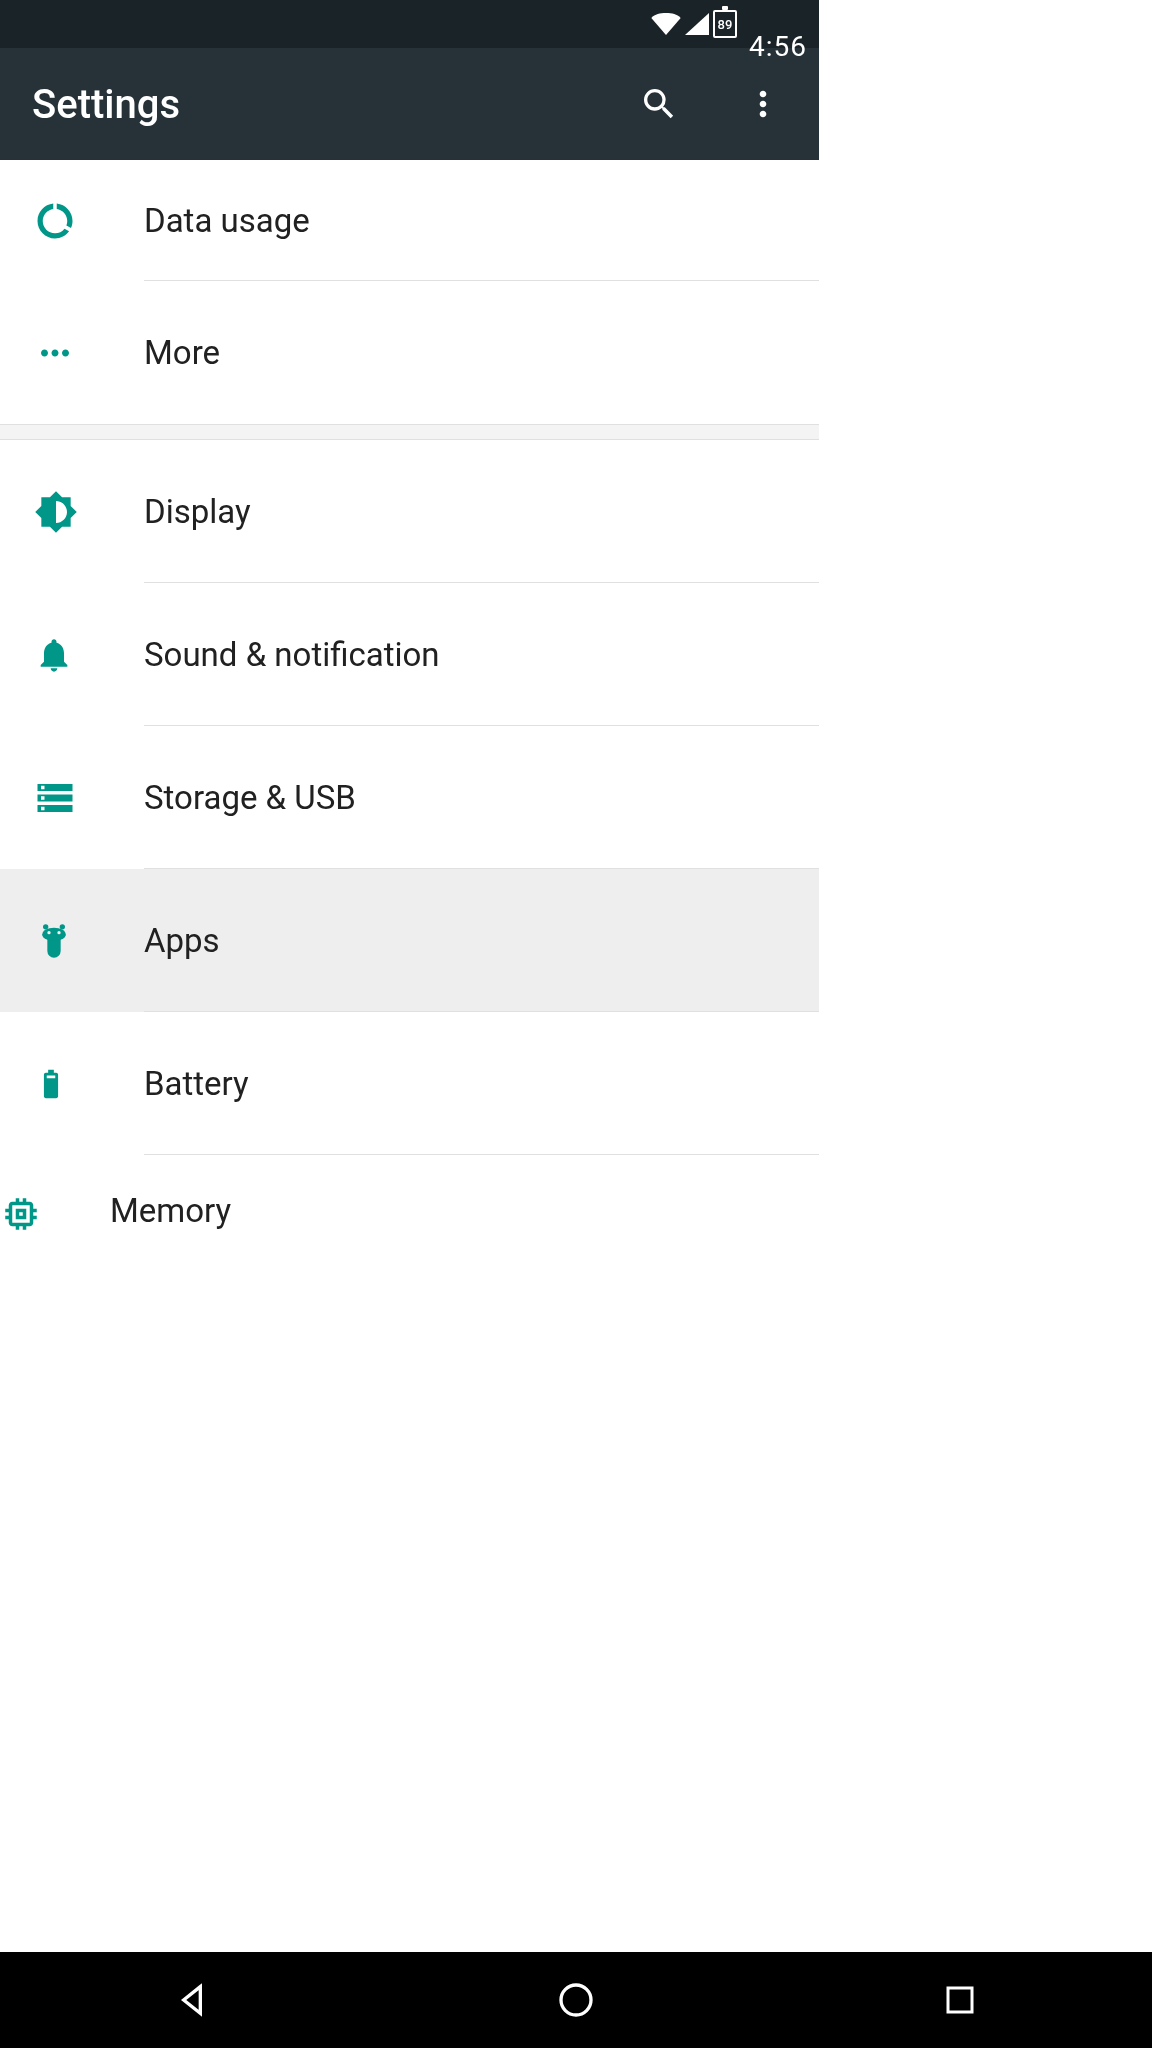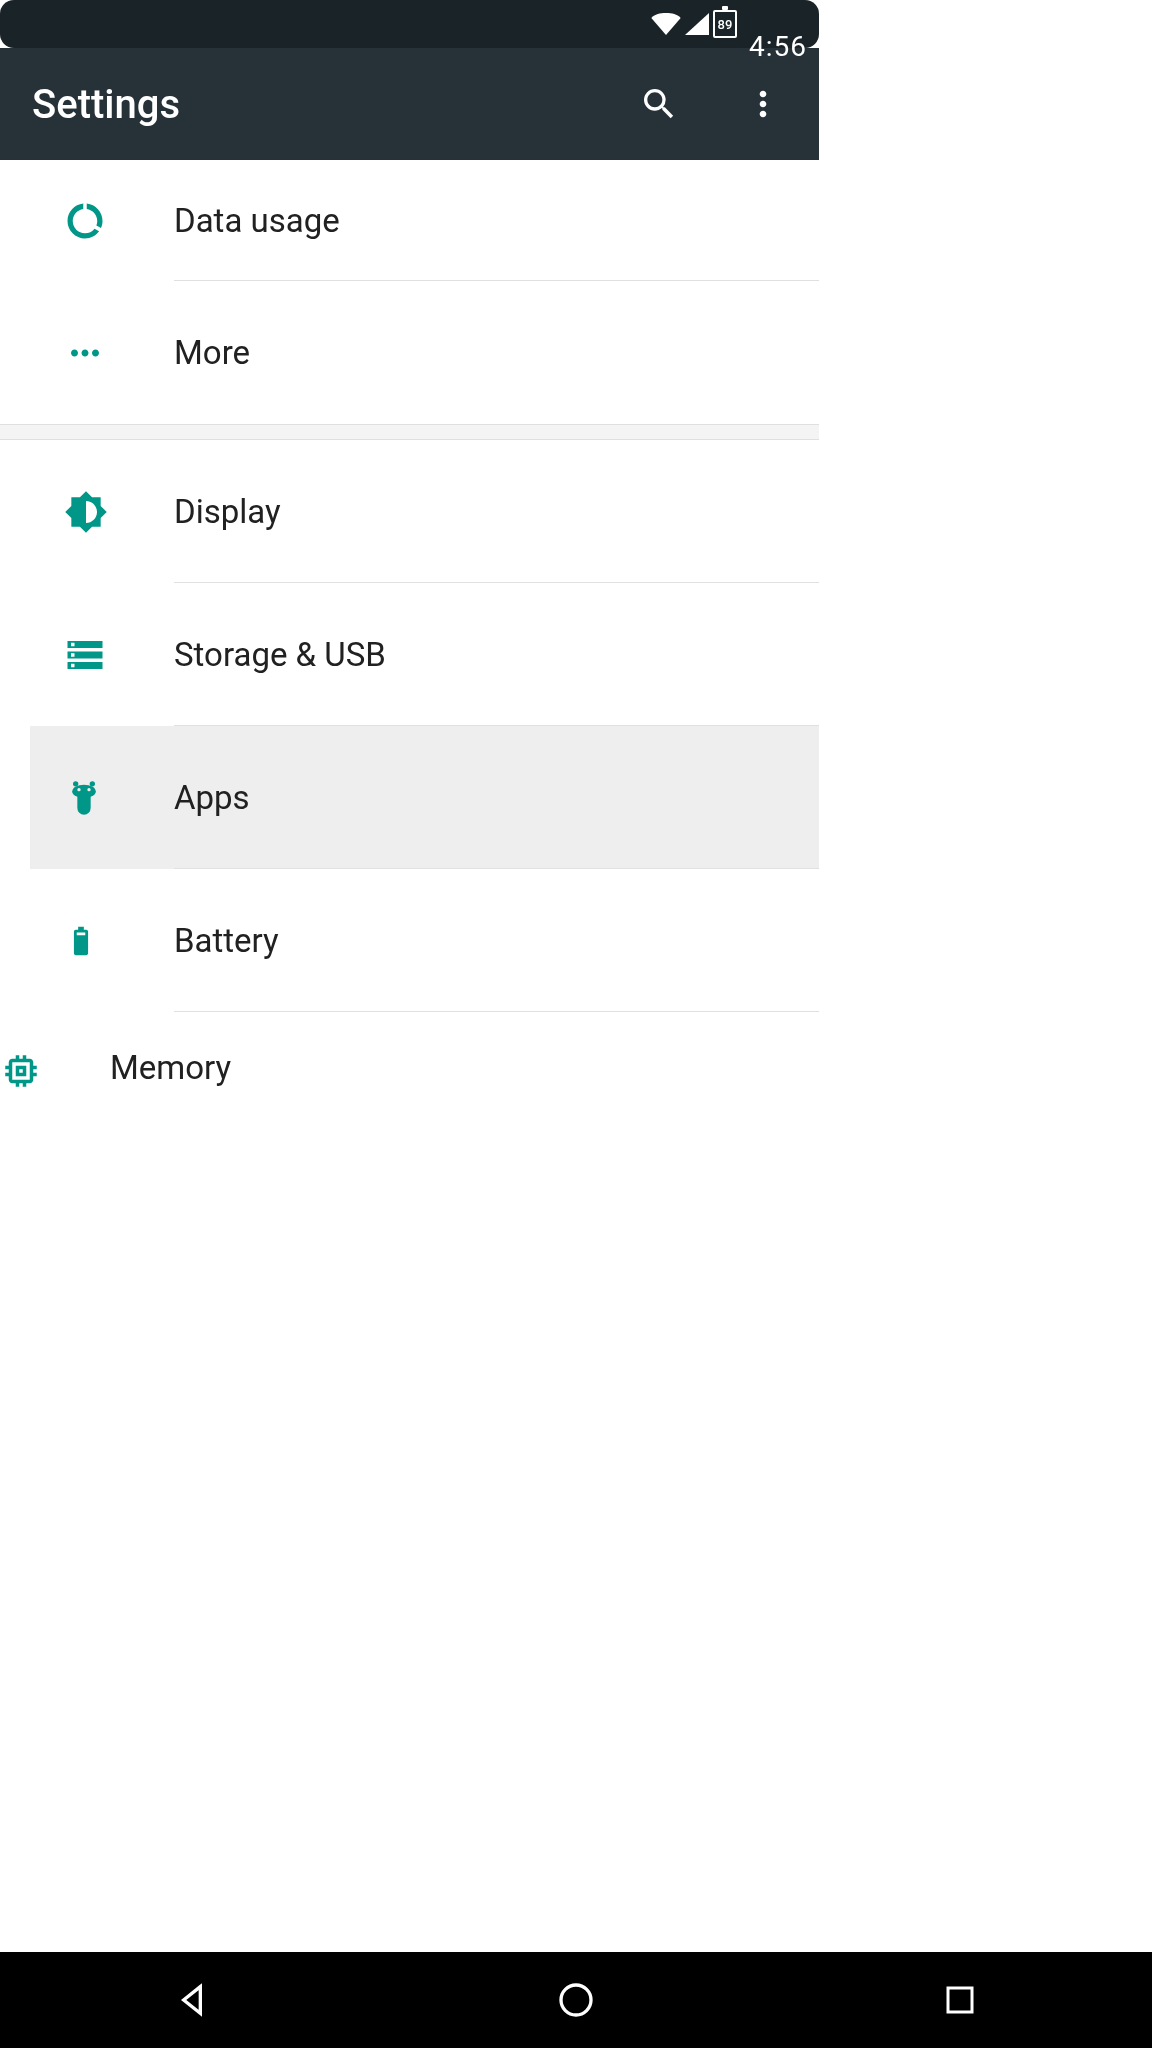--- a/index.html
+++ b/index.html
@@ -1,32 +1,32 @@
 <!DOCTYPE html>
 <html><head>
 <meta charset="utf-8">
 <style>
   * { margin: 0; padding: 0; box-sizing: border-box; }
   html, body { width: 819px; height: 1456px; font-family: Roboto, "Helvetica Neue", Arial, sans-serif; background: #fff; overflow: hidden; }
   
   
-  .status-bar { background: #1a2327; height: 48px; display: flex; align-items: center; justify-content: flex-end; padding: 0 12px; color: #fff; gap: 6px; border-radius: 14px; }
+  .status-bar { background: #1a2327; height: 48px; display: flex; align-items: center; justify-content: flex-end; padding: 0 12px; color: #fff; gap: 6px; }
   .status-icons { display: flex; align-items: center; gap: 4px; }
   .battery-box { width: 24px; height: 28px; border: 2px solid #fff; border-radius: 2px; position: relative; display: flex; align-items: center; justify-content: center; font-size: 13px; font-weight: 500; }
   .battery-box::before { content: ""; position: absolute; top: -6px; left: 7px; width: 6px; height: 4px; background: #fff; border-radius: 1px; }
   .clock { font-size: 28px; font-weight: 400; letter-spacing: 1px; margin-left: 6px; margin-top: 44px; }
   
   
   .app-bar { background: #263238; height: 112px; display: flex; align-items: center; padding: 0 24px 0 32px; gap: 40px; }
   .app-title { color: #fff; font-size: 40px; font-weight: 500; flex: 1; }
   .app-action { width: 64px; height: 64px; display: flex; align-items: center; justify-content: center; }
   
   
   .content { background: #fff; }
-  .list-item { height: 143px; display: flex; align-items: center; padding-left: 34px; position: relative; margin-left: 30px; }
+  .list-item { height: 143px; display: flex; align-items: center; padding-left: 34px; position: relative; }
   .list-item .icon-wrap { width: 110px; display: flex; align-items: center; }
   .list-item .label { font-size: 33px; color: #212121; }
   .list-item .divider { position: absolute; bottom: 0; left: 144px; right: 0; height: 1px; background: #e0e0e0; }
   .list-item.highlighted { background: #eeeeee; }
   
   .section-gap { height: 16px; background: #f4f4f4; border-top: 1px solid #e0e0e0; border-bottom: 1px solid #e0e0e0; }
   .section-header { height: 100px; display: flex; align-items: center; padding-left: 32px; font-size: 28px; font-weight: 500; color: #009688; }
   
   .partial-item { height: 90px; display: flex; align-items: flex-start; padding-top: 36px; }
   .partial-item .icon-wrap { width: 110px; display: flex; align-items: flex-start; padding-top: 2px; }
@@ -97,20 +97,29 @@
   <div class="list-item">
     <div class="icon-wrap">
       <svg width="44" height="44" viewBox="0 0 24 24">
           <path fill="#009688" d="M20 8.69V4h-4.69L12 .69 8.69 4H4v4.69L.69 12 4 15.31V20h4.69L12 23.31 15.31 20H20v-4.69L23.31 12 20 8.69zM12 18V6c3.31 0 6 2.69 6 6s-2.69 6-6 6z"></path>
         </svg>
     </div>
     <div class="label">Display</div>
     <div class="divider"></div>
   </div>
 
+  <div class="list-item">
+    <div class="icon-wrap">
+      <svg width="40" height="44" viewBox="0 0 24 24">
+          <path fill="#009688" d="M12 22c1.1 0 2-.9 2-2h-4c0 1.1.89 2 2 2zm6-6v-5c0-3.07-1.64-5.64-4.5-6.32V4c0-.83-.67-1.5-1.5-1.5s-1.5.67-1.5 1.5v.68C7.63 5.36 6 7.92 6 11v5l-2 2v1h16v-1l-2-2z"></path>
+        </svg>
+    </div>
+    <div class="label">Sound &amp; notification</div>
+    <div class="divider"></div>
+  </div>
 
   <div class="list-item">
     <div class="icon-wrap">
       <svg width="42" height="42" viewBox="0 0 24 24">
           <path fill="#009688" d="M2 20h20v-4H2v4zm2-3h2v2H4v-2zM2 4v4h20V4H2zm4 3H4V5h2v2zm-4 7h20v-4H2v4zm2-3h2v2H4v-2z"></path>
         </svg>
     </div>
     <div class="label">Storage &amp; USB</div>
     <div class="divider"></div>
   </div>

